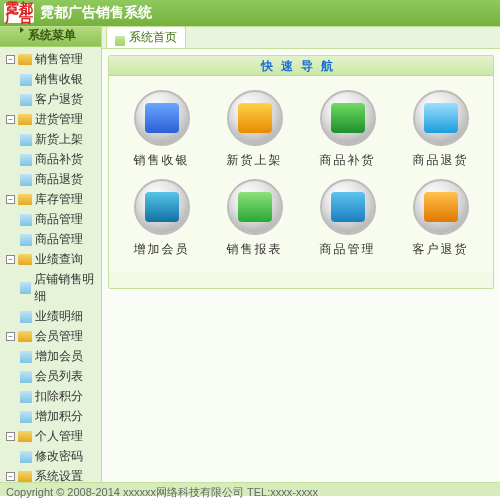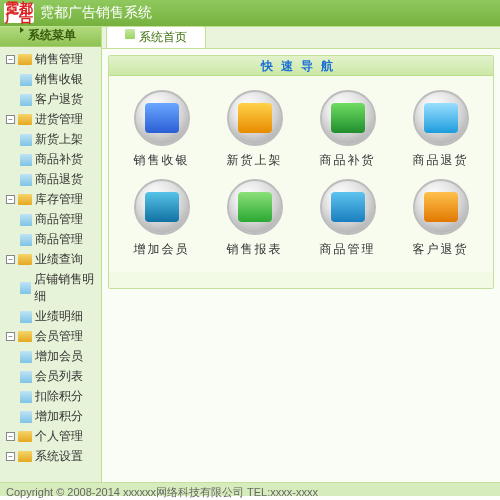--- a/index.html
+++ b/index.html
@@ -1,32 +1,32 @@
 <!DOCTYPE html>
 <html><head>
 <meta charset="utf-8">
 <style>
 *{margin:0;padding:0;box-sizing:border-box;font-family:"Microsoft YaHei",Arial,sans-serif;font-size:12px}
 body{background:#fff;width:500px;height:500px;overflow:hidden}
 .header{height:26px;background:linear-gradient(#8fc95e,#76b13f);display:flex;align-items:center;padding-left:4px}
 .logo{width:30px;height:20px;background:#fff;border-radius:2px;display:flex;align-items:center;justify-content:center;color:#d22;font-size:14px;font-weight:bold;line-height:9px;text-align:center;margin-right:6px}
-.app-title{color:#fff;font-size:14px;font-weight:normal}
+.app-title{color:#fff;font-size:14px;font-weight:bold}
 .layout{display:flex;height:456px;border-top:1px solid #bde08f}
 .sidebar{width:102px;background:#e7f3d8;border-right:1px solid #bde08f;overflow:hidden}
 .side-hdr{height:20px;background:linear-gradient(#b2da7d,#8fc254);display:flex;align-items:flex-start;padding-left:20px;color:#395c10;font-weight:bold;border-bottom:1px solid #a7ce70}
 .side-hdr .arrow{width:0;height:0;border-left:4px solid #395c10;border-top:3px solid transparent;border-bottom:3px solid transparent;margin-right:4px}
 .tree{padding:2px 0}
 .grp{padding:2px 0 1px 6px;color:#333;display:flex;align-items:center;cursor:pointer}
 .grp .box{width:9px;height:9px;border:1px solid #888;background:#fff;margin-right:3px;display:flex;align-items:center;justify-content:center;font-size:8px;line-height:1;color:#555}
 .grp .gicon{width:14px;height:11px;background:linear-gradient(#f5d46a,#e5a820);border-radius:1px;margin-right:3px}
 .item{padding:2px 0 1px 20px;color:#333;display:flex;align-items:center;cursor:pointer}
 .item .ficon{width:12px;height:12px;background:linear-gradient(#bfe3f5,#7ec3e5);border-radius:1px;margin-right:3px}
 .content{flex:1;background:#fafdf6;display:flex;flex-direction:column}
 .tabbar{height:22px;background:#eaf4dc;display:flex;align-items:flex-end;padding-left:4px;border-bottom:1px solid #c4e09a}
-.tab{background:#fff;border:1px solid #c4e09a;border-bottom:none;padding:2px 18px;border-radius:3px 3px 0 0;display:flex;align-items:flex-start;gap:4px;color:#3b6f0b}
+.tab{background:#fff;border:1px solid #c4e09a;border-bottom:none;padding:2px 8px;border-radius:3px 3px 0 0;display:flex;align-items:flex-end;gap:4px;color:#3b6f0b}
 .tab .hicon{width:10px;height:10px;background:linear-gradient(#c7e8a8,#9cd45f);border-radius:1px}
 .main{flex:1;padding:6px}
 .panel{border:1px solid #c4e09a;border-radius:2px;height:234px;background:#f2fae6;overflow:hidden}
 .panel-hdr{height:20px;background:linear-gradient(#e2f2cc,#cce8a7);border-bottom:1px solid #b9de89;text-align:center;color:#1a6fd6;font-weight:bold;line-height:20px;letter-spacing:8px}
 .grid{display:grid;grid-template-columns:repeat(4,1fr);padding:14px 10px;gap:10px 8px;background:#f7fcef}
 .cell{display:flex;flex-direction:column;align-items:center;cursor:pointer}
 .circle{width:56px;height:56px;border-radius:50%;background:radial-gradient(circle at 35% 30%,#fff,#d0d0d0 70%);border:2px solid #bcbcbc;display:flex;align-items:center;justify-content:center;box-shadow:inset 0 -6px 10px rgba(0,0,0,.12)}
 .ico{width:34px;height:30px;border-radius:4px}
 .c1{background:linear-gradient(#6aa7ff,#2b5ed4)}
 .c2{background:linear-gradient(#ffd24a,#e78b00)}
@@ -131,20 +131,24 @@
         </div>
         <div class="item">
           <span class="ficon"></span>
           <span>增加积分</span>
         </div>
         <div class="grp">
           <span class="box">−</span>
           <span class="gicon"></span>
           <span>个人管理</span>
         </div>
+        <div class="item">
+          <span class="ficon"></span>
+          <span>修改密码</span>
+        </div>
         <div class="grp">
           <span class="box">−</span>
           <span class="gicon"></span>
           <span>系统设置</span>
         </div>
       </div>
   </div>
 
   <div class="content">
     <div class="tabbar">

